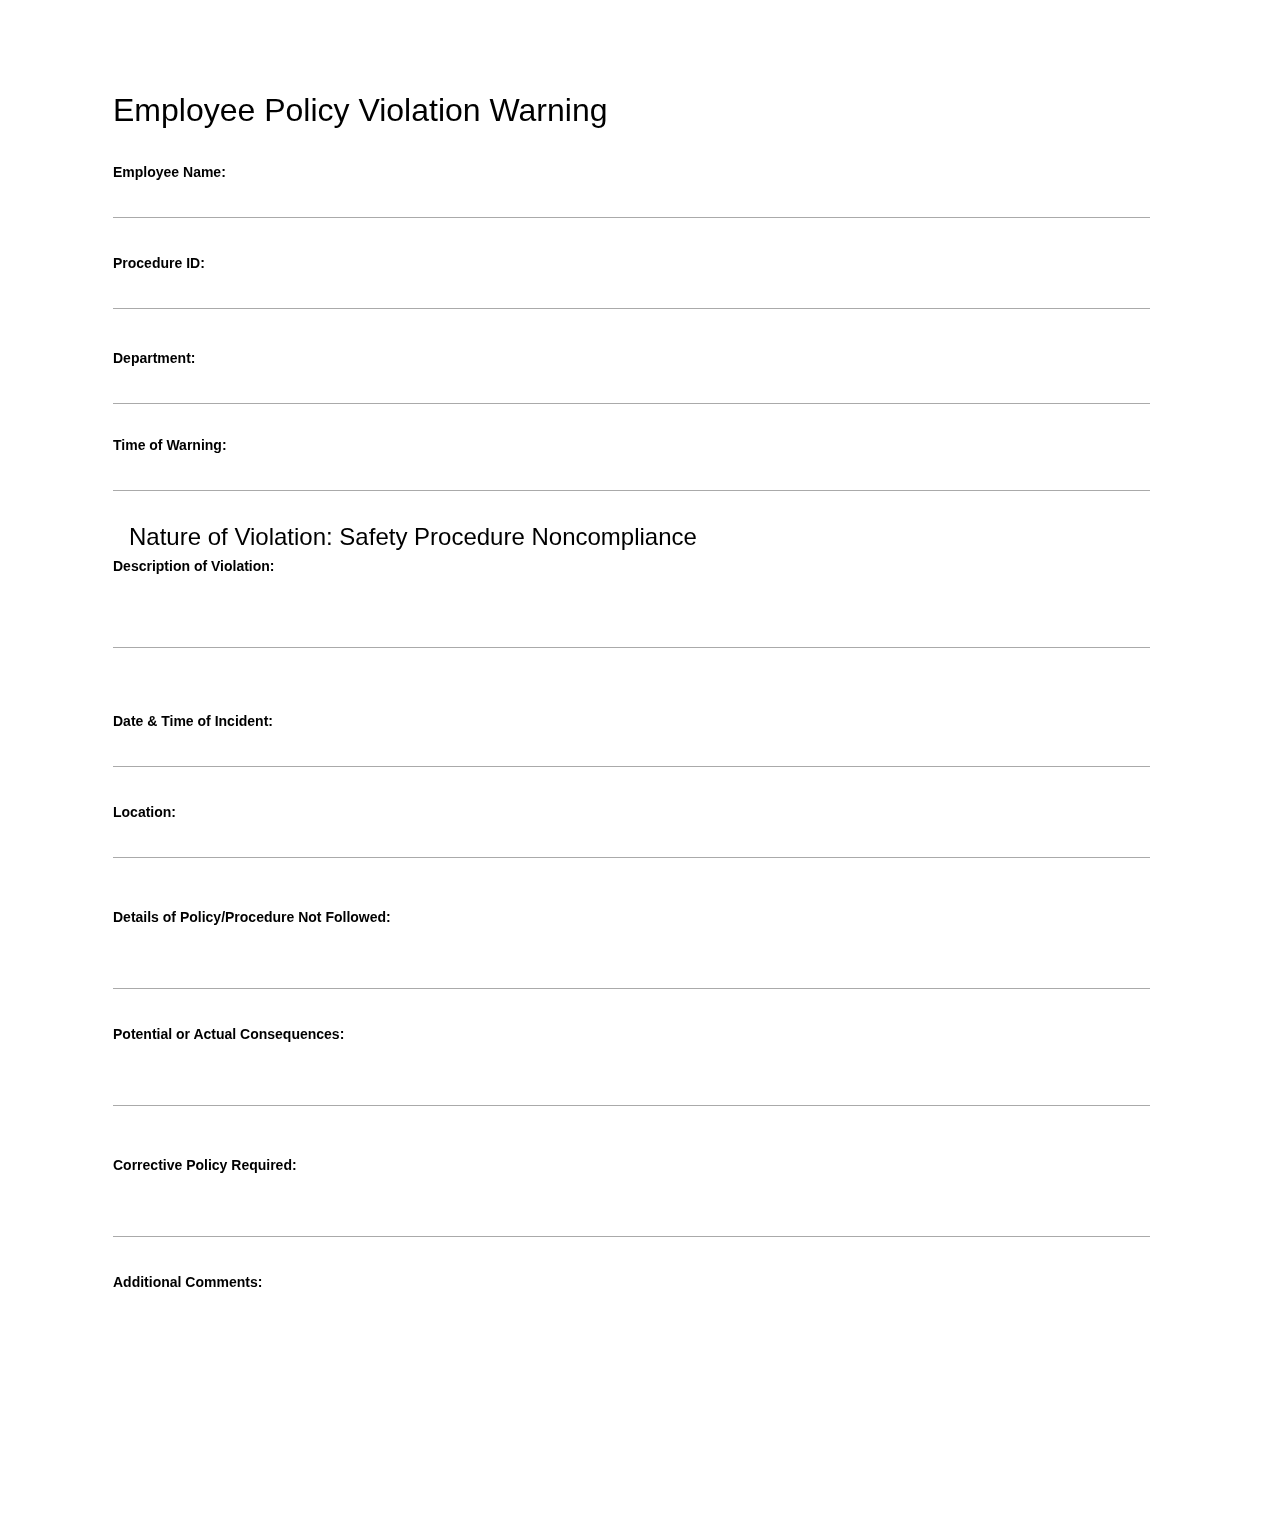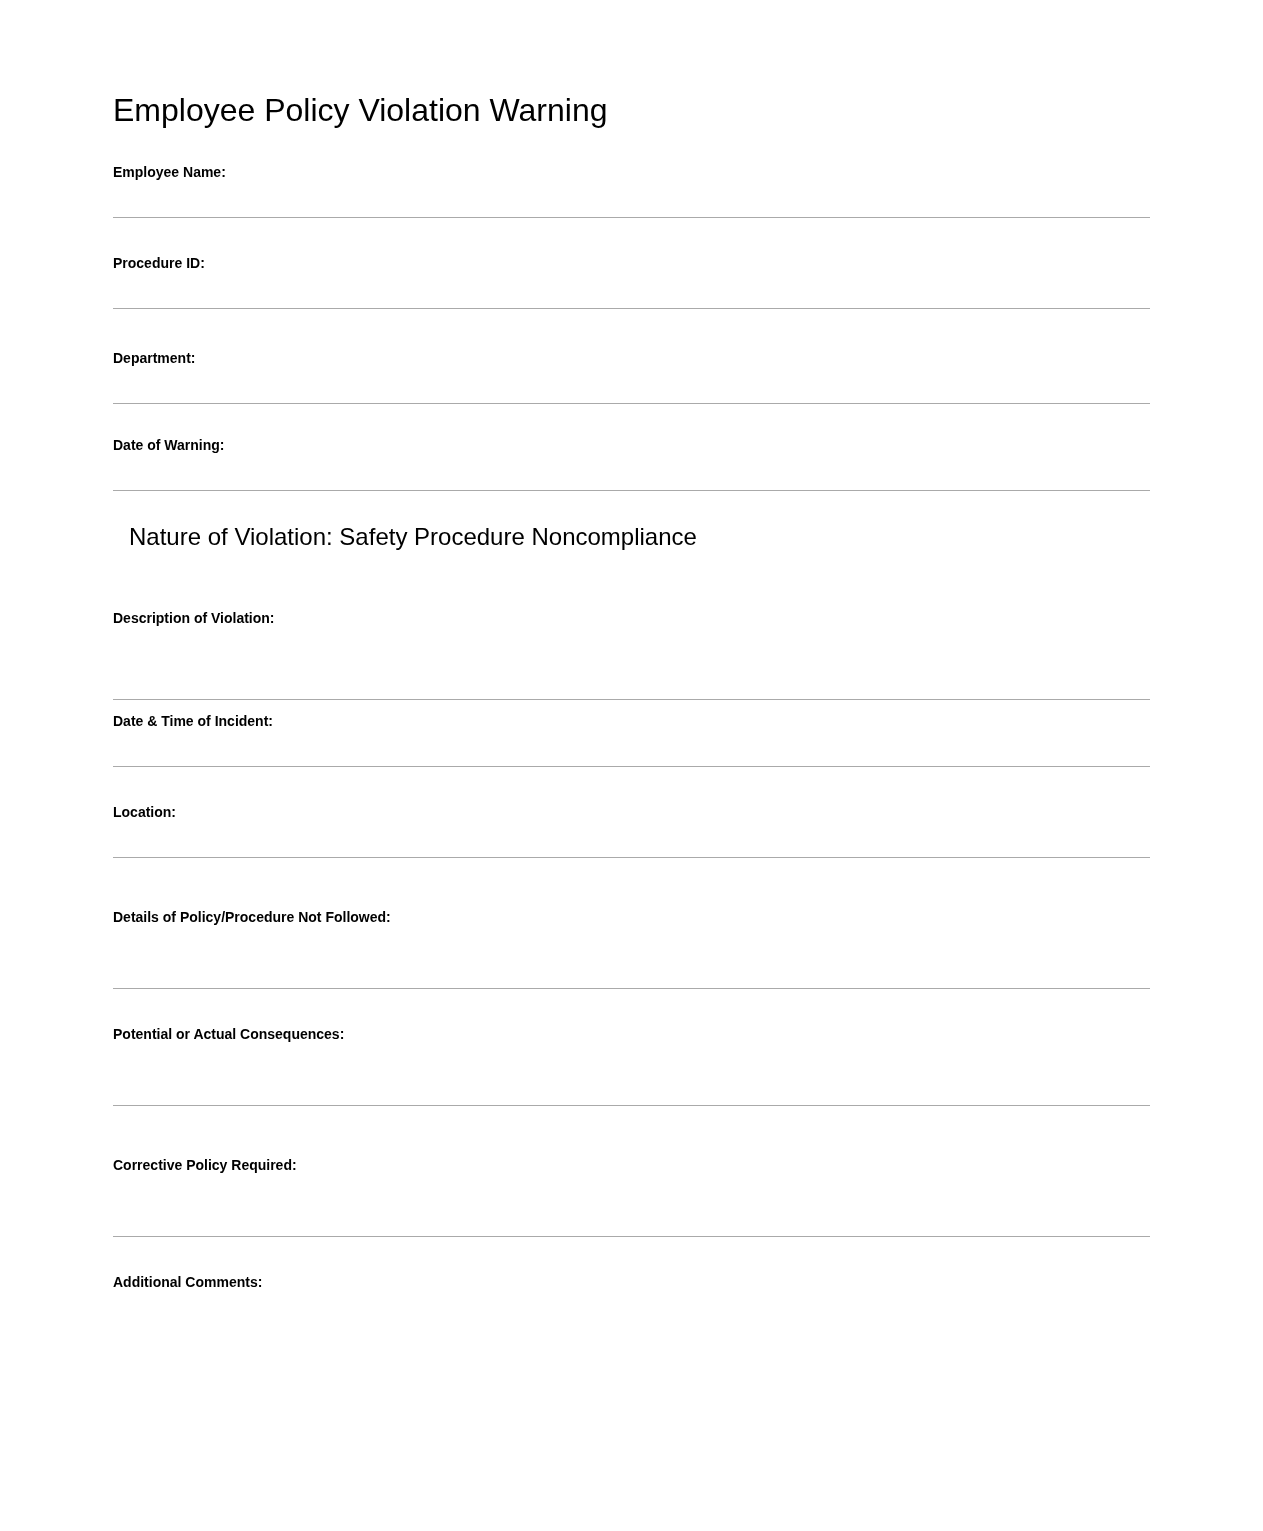--- a/index.html
+++ b/index.html
@@ -90,27 +90,27 @@
     <label class="field-label">Procedure ID:</label>
     <input class="field-input" type="text" style="top: 30px; height: 25px;" placeholder="">
   </div>
 
   <div class="field" style="top:348px;height:56px;">
     <label class="field-label">Department:</label>
     <input class="field-input" type="text" style="top: 30px; height: 25px;" placeholder="">
   </div>
 
   <div class="field" style="top:435px;height:56px;">
-    <label class="field-label">Date of Warning:</label>
+    <label class="field-label">Time of Warning:</label>
     <input class="field-input" type="text" style="top: 30px; height: 25px;" placeholder="">
   </div>
 
   <h2 class="section-heading" style="top:522px;">Nature of Violation: Safety Procedure Noncompliance</h2>
 
-  <div class="field" style="top:608px;height:92px;">
+  <div class="field" style="top:556px;height:92px;">
     <label class="field-label">Description of Violation:</label>
     <textarea class="field-input" style="top: 30px; height: 61px;" placeholder=""></textarea>
   </div>
 
   <div class="field" style="top:711px;height:56px;">
     <label class="field-label">Date &amp; Time of Incident:</label>
     <input class="field-input" type="text" style="top: 30px; height: 25px;" placeholder="">
   </div>
 
   <div class="field" style="top:802px;height:56px;">

